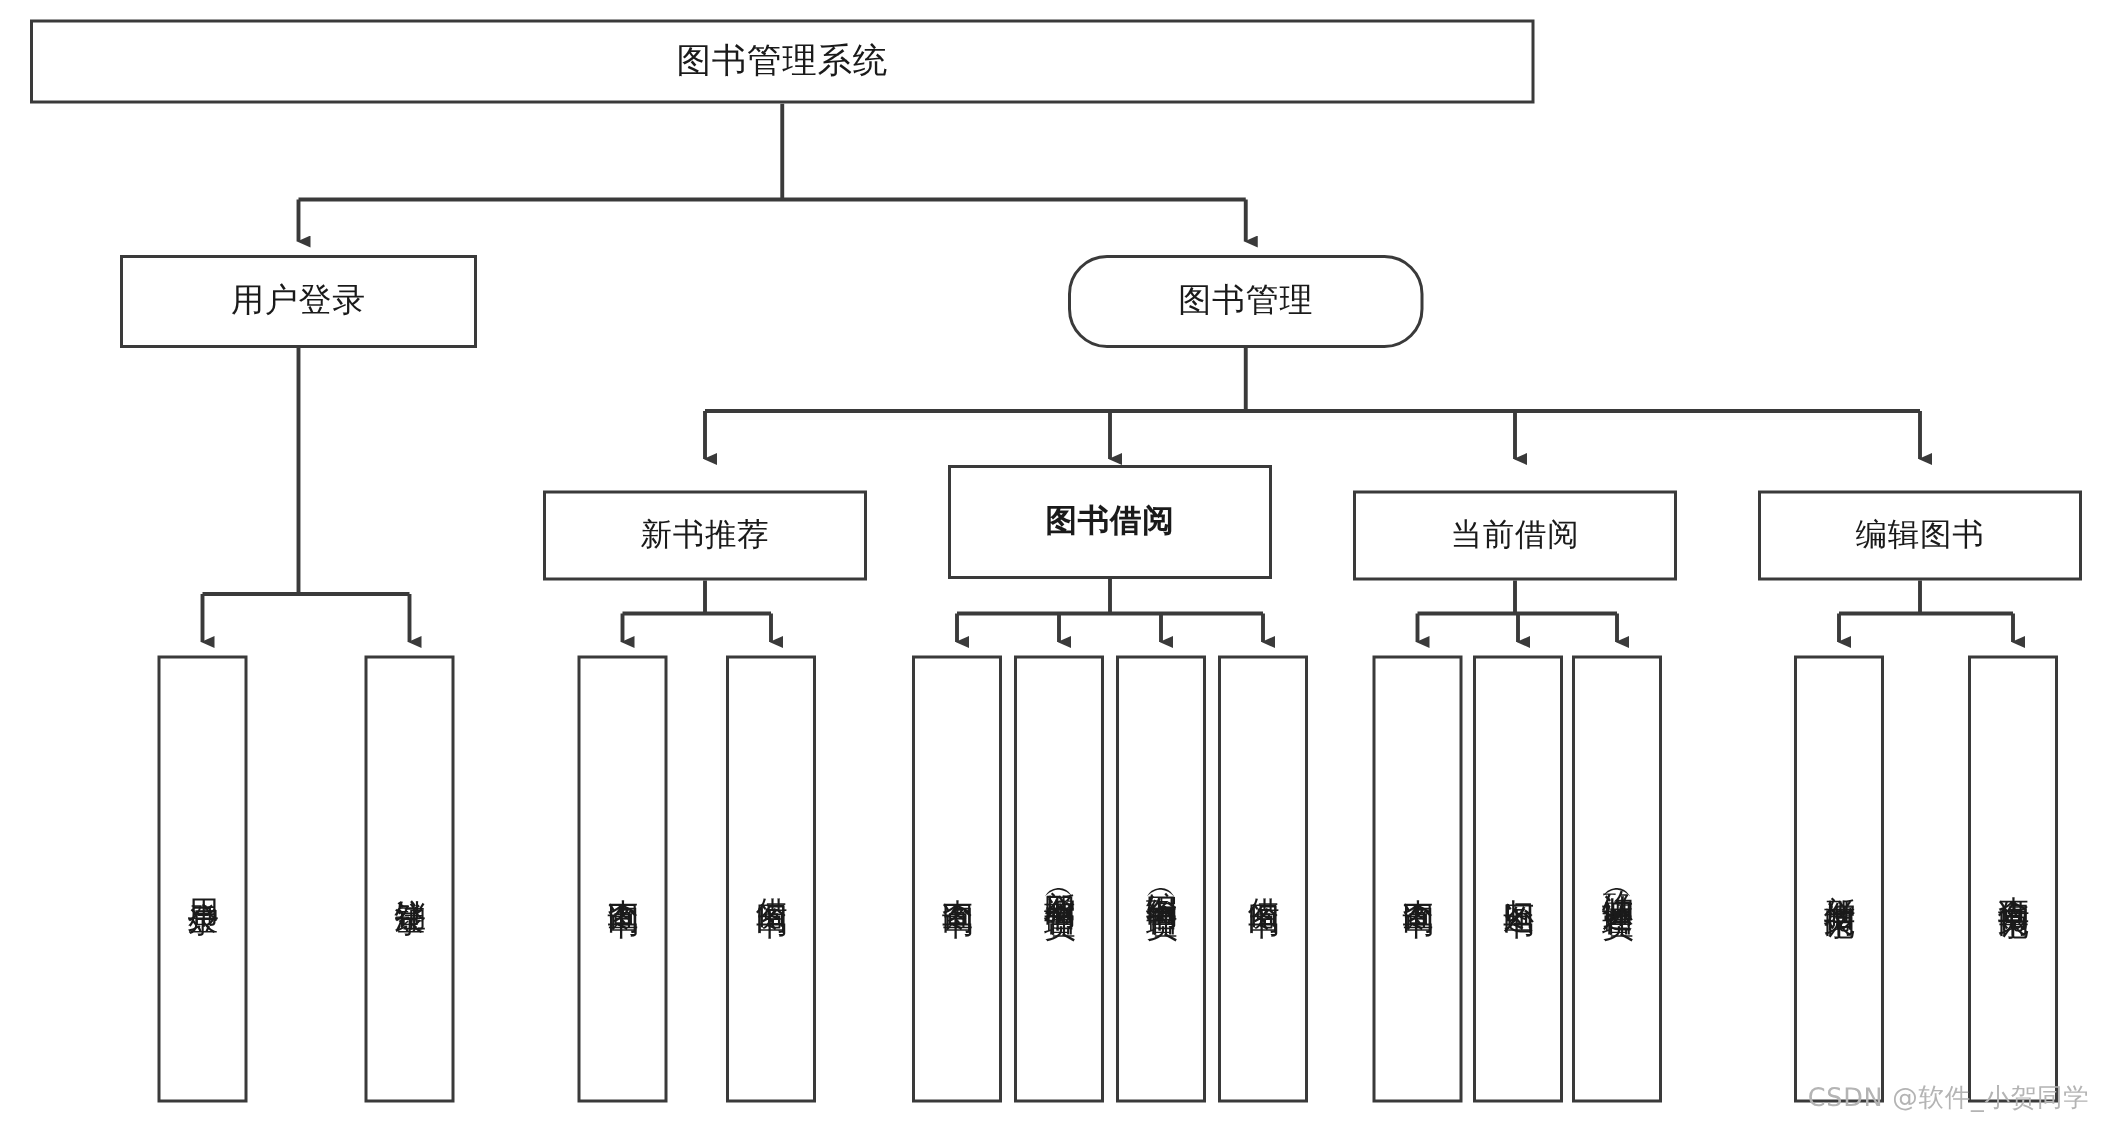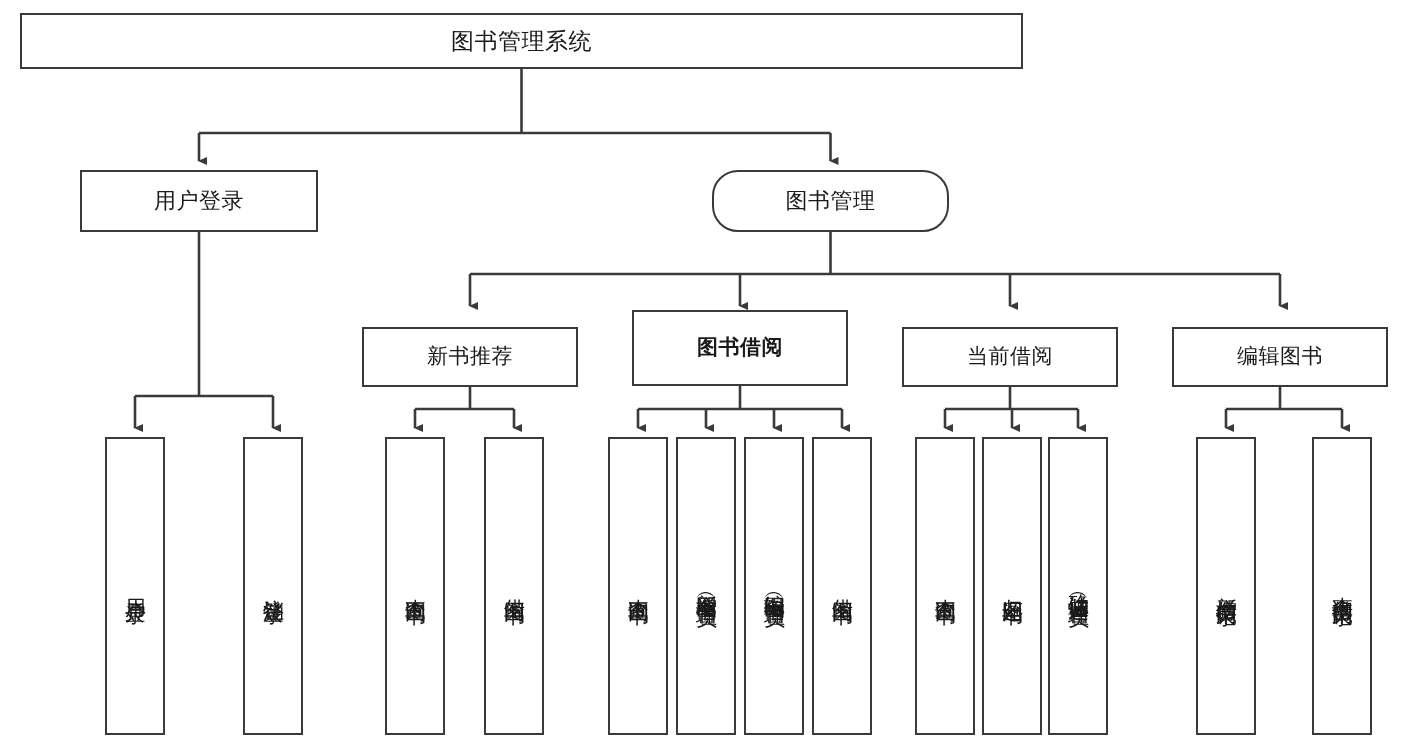--- a/index.html
+++ b/index.html
@@ -175,14 +175,15 @@
         <span class="node-label">确认归还（管理员）</span>
       </div>
       <div class="node level-leaf leaf" style="left: 1196px; top: 437px; width: 60px; height: 298px;">
         <span class="node-label">新增借阅记录</span>
       </div>
       <div class="node level-leaf leaf" style="left: 1312px; top: 437px; width: 60px; height: 298px;">
         <span class="node-label">查询借阅记录</span>
       </div>
     </div>
 
+  <div id="watermark">CSDN @软件_小贺同学</div>
 
 </div>
 
 </body></html>

